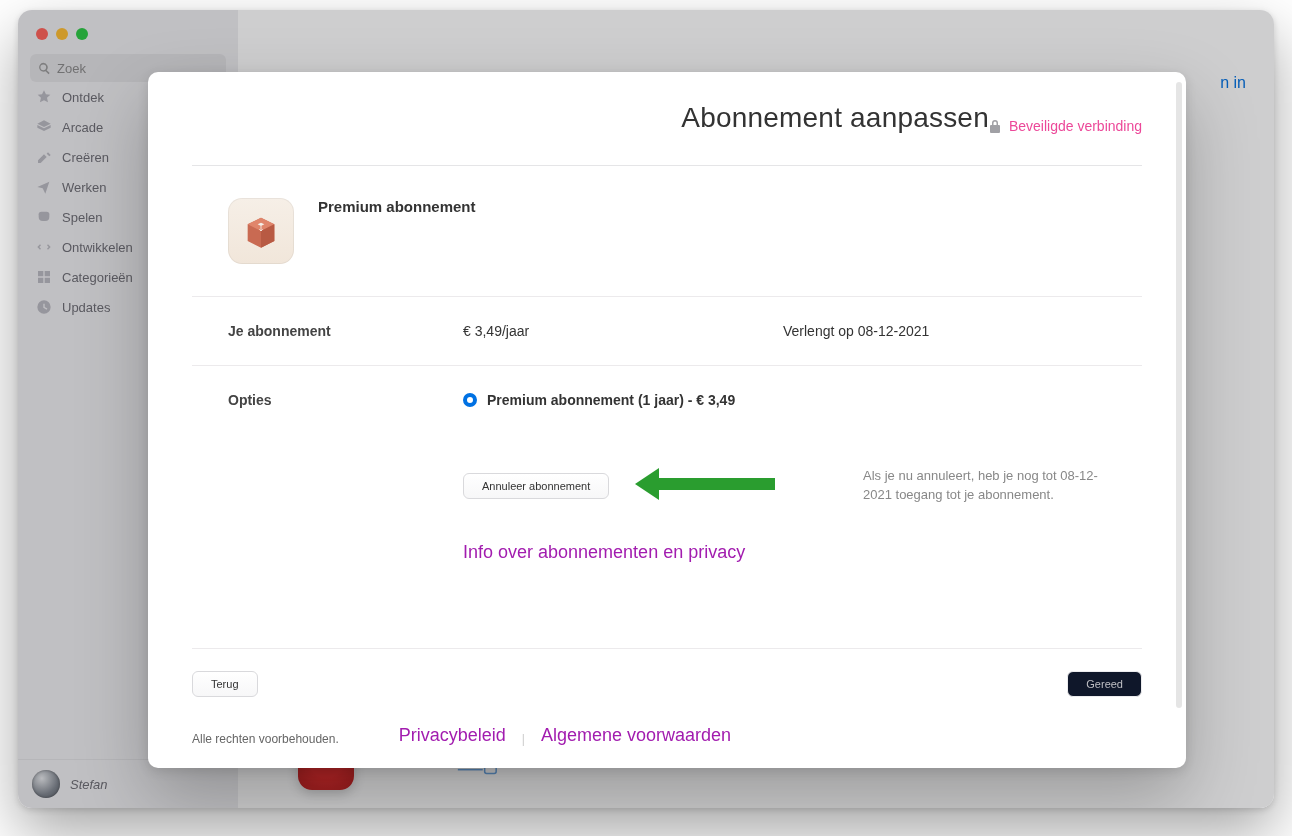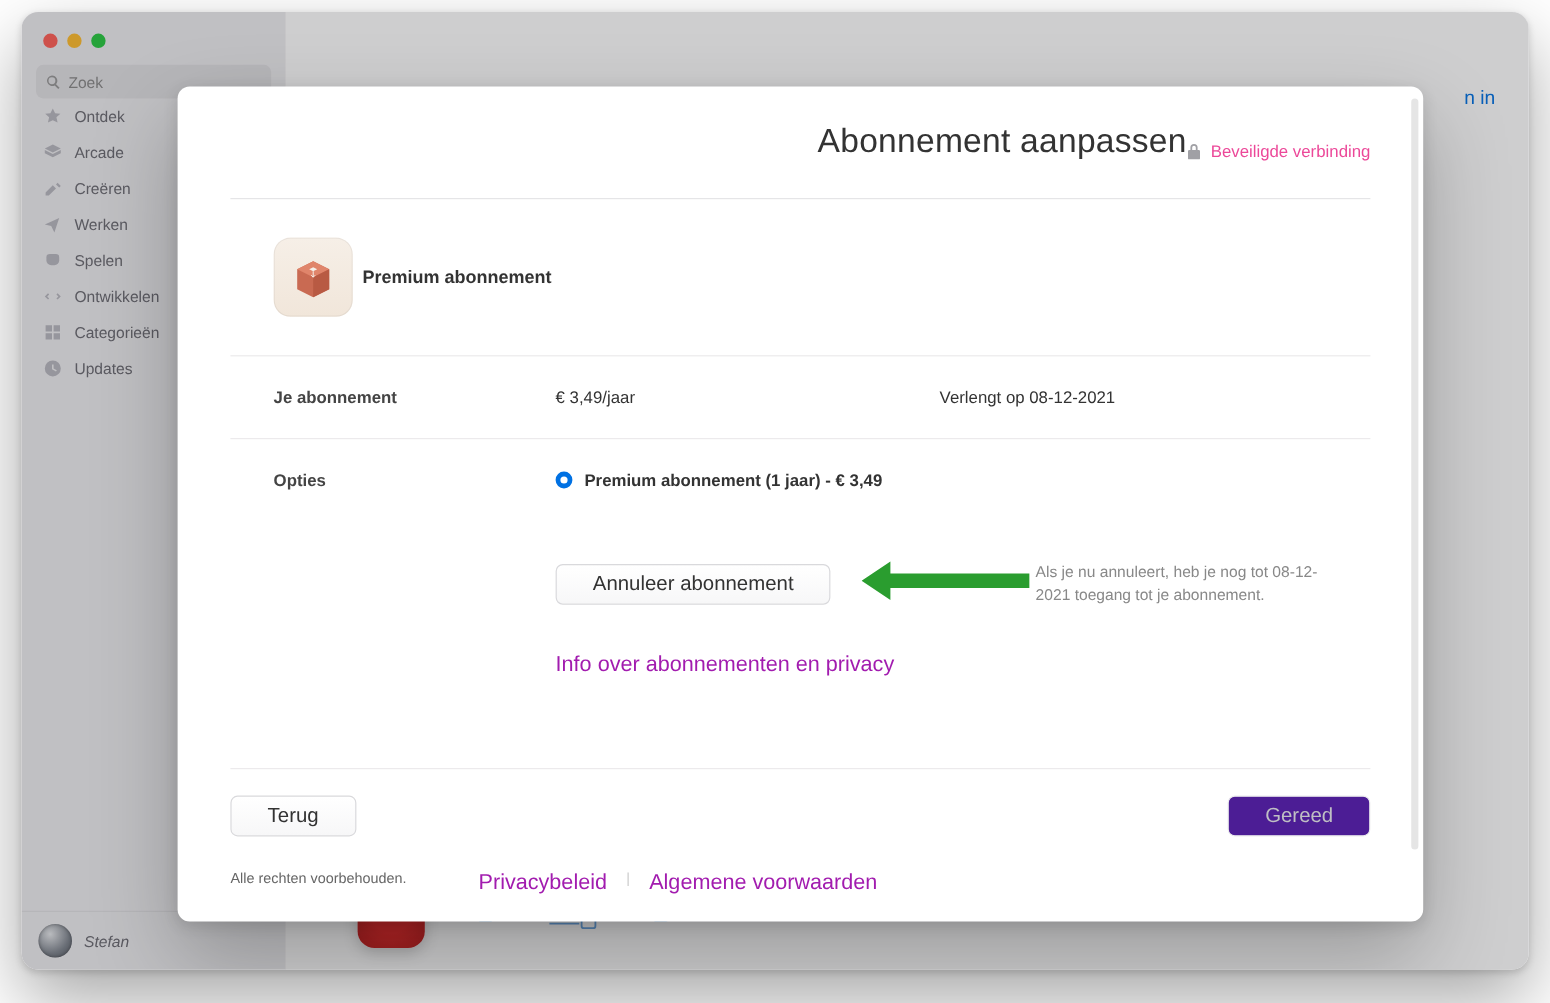--- a/index.html
+++ b/index.html
@@ -64,21 +64,21 @@
     box-shadow: 0 30px 70px rgba(0,0,0,0.25), 0 3px 12px rgba(0,0,0,0.12);
     padding: 30px 44px 26px 44px;
     overflow:hidden;
   }
   .sheet-scroll { position:absolute; right:4px; top:10px; bottom:60px; width:6px; background: rgba(0,0,0,0.10); border-radius:4px;}
   .sheet-head { display:flex; justify-content:flex-end; align-items:flex-end; border-bottom:1px solid #e5e5e7; padding-bottom:31px;}
   .sheet-title { font-size:28px; font-weight:400; color:#333; letter-spacing:0.2px;}
   .secure { display:flex; align-items:center; gap:8px; color:#ec4899; font-size:14px;}
   .secure svg{ width:12px; height:14px; fill:#a0a0a5;}
 
-  .prodrow { display:flex; align-items:center; gap:8px; padding:32px 36px;}
+  .prodrow { display:flex; align-items:flex-start; gap:24px; padding:32px 36px;}
   .prodicon {
     width:66px; height:66px; border-radius:14px;
     background: linear-gradient(#f6efe7,#f1e6da);
     display:flex; align-items:center; justify-content:center;
     box-shadow: inset 0 0 0 1px rgba(0,0,0,0.05);
   }
   .box3d { width:40px; height:40px; }
   .prodname { font-size:15px; color:#333; font-weight:600; }
 
   hr.sep { border:none; border-top:1px solid #eceaec; }
@@ -88,40 +88,40 @@
   .radio-row{ display:flex; align-items:center; gap:10px;}
   .radio {
     width:14px; height:14px; border-radius:50%;
     border: 4px solid #0071e3; background:#fff;
   }
   .cancelrow { display:grid; grid-template-columns: 235px 400px 1fr; padding: 10px 36px 0 36px; align-items:center;}
   .btn {
     display:inline-block;
     border:1px solid #d9d9dc;
     border-radius:6px;
-    padding: 6px 30px;
-    font-size:17px;
+    padding: 6px 18px;
+    font-size:11px;
     color:#333;
     background: linear-gradient(#ffffff,#f7f7f8);
     cursor:pointer;
     text-align:right;
   }
-  .btn.disabled { color:#bfbfc4; border-color:#ececee; background:#4c1d95; }
+  .btn.disabled { color:#bfbfc4; border-color:#ececee; background:#0f172a; }
   .note { color:#888; font-size:13px; line-height:1.45; max-width:260px;}
   .arrow { margin-left:26px; }
   .arrow svg { width:140px; height:40px; }
   .link { color:#a21caf; font-size:18px; text-decoration:none; }
   .linksrow { padding: 34px 0 0 271px;}
   .sheet-footer {
     position:absolute; left:44px; right:44px; bottom:22px;
     border-top:1px solid #eceaec;
     padding-top:22px;
   }
   .footer-buttons { display:flex; justify-content:space-between; margin-bottom:18px;}
-  .footer-legal { display:flex; align-items:flex-start; gap:16px; color:#888; font-size:12px;margin-top:28px;}
+  .footer-legal { display:flex; align-items:flex-end; gap:16px; color:#888; font-size:12px;margin-top:28px;}
   .footer-legal .divider{ color:#ccc;}
   .footer-legal .rights { margin-right: 44px; color:#666;}
 </style>
 </head>
 <body>
 
 <div class="outer">
   <div class="bg-window">
 
     <aside class="bg-sidebar">

